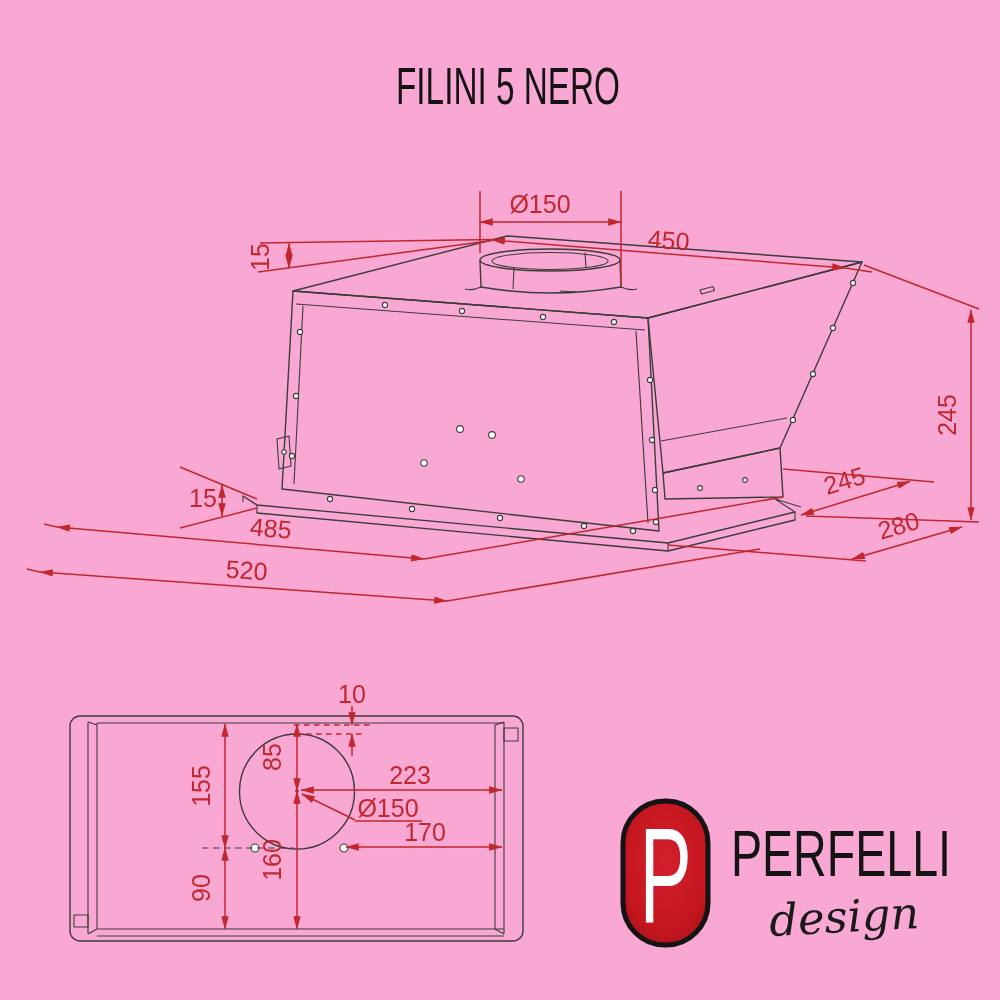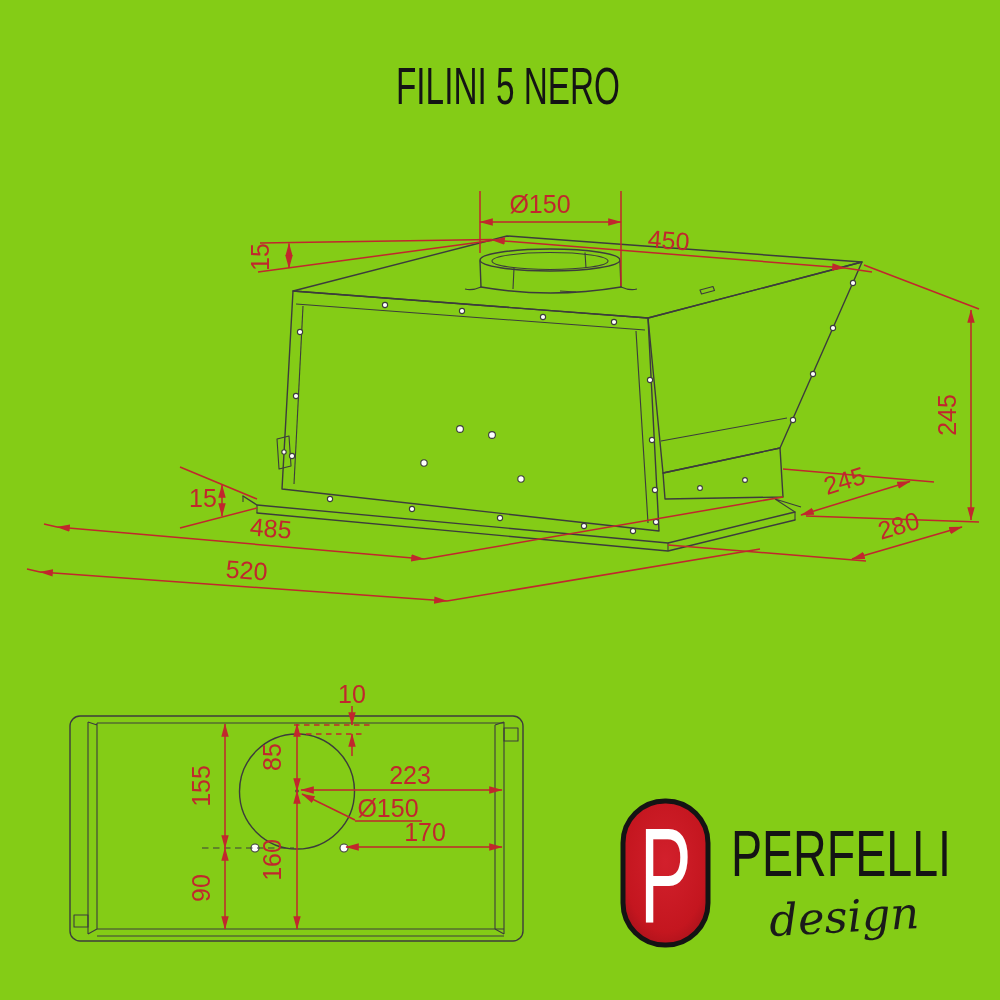--- a/index.html
+++ b/index.html
@@ -1,16 +1,16 @@
 <!DOCTYPE html>
 <html><head>
 <meta charset="utf-8">
 <style>
   html,body{margin:0;padding:0;background:#ffffff;}
-  .stage{position:relative;width:1000px;height:1000px;background:#84cc16;overflow:hidden;
+  .stage{position:relative;width:1000px;height:1000px;background:#f9a8d4;overflow:hidden;
          font-family:"Liberation Sans",sans-serif;}
   svg{position:absolute;left:0;top:0;}
   .dk{stroke:#3C3C3C;fill:none;stroke-width:1.4;stroke-linejoin:round;stroke-linecap:round}
   .dk2{stroke:#3C3C3C;fill:none;stroke-width:1.1;stroke-linejoin:round}
   .kdash{stroke:#3C3C3C;fill:none;stroke-width:1.2;stroke-dasharray:6.5 4.5}
   .riv{stroke:#3C3C3C;fill:#ffffff;stroke-width:1.1}
   .rd{stroke:#C1272D;fill:none;stroke-width:1.5}
   .rdash{stroke:#C1272D;fill:none;stroke-width:1.3;stroke-dasharray:5.5 4.5}
   text.dim{fill:#C1272D;font-family:"Liberation Sans",sans-serif;font-size:25px;text-anchor:middle}
   text.ttl{fill:#141414;font-family:"Liberation Sans",sans-serif;text-anchor:middle}

